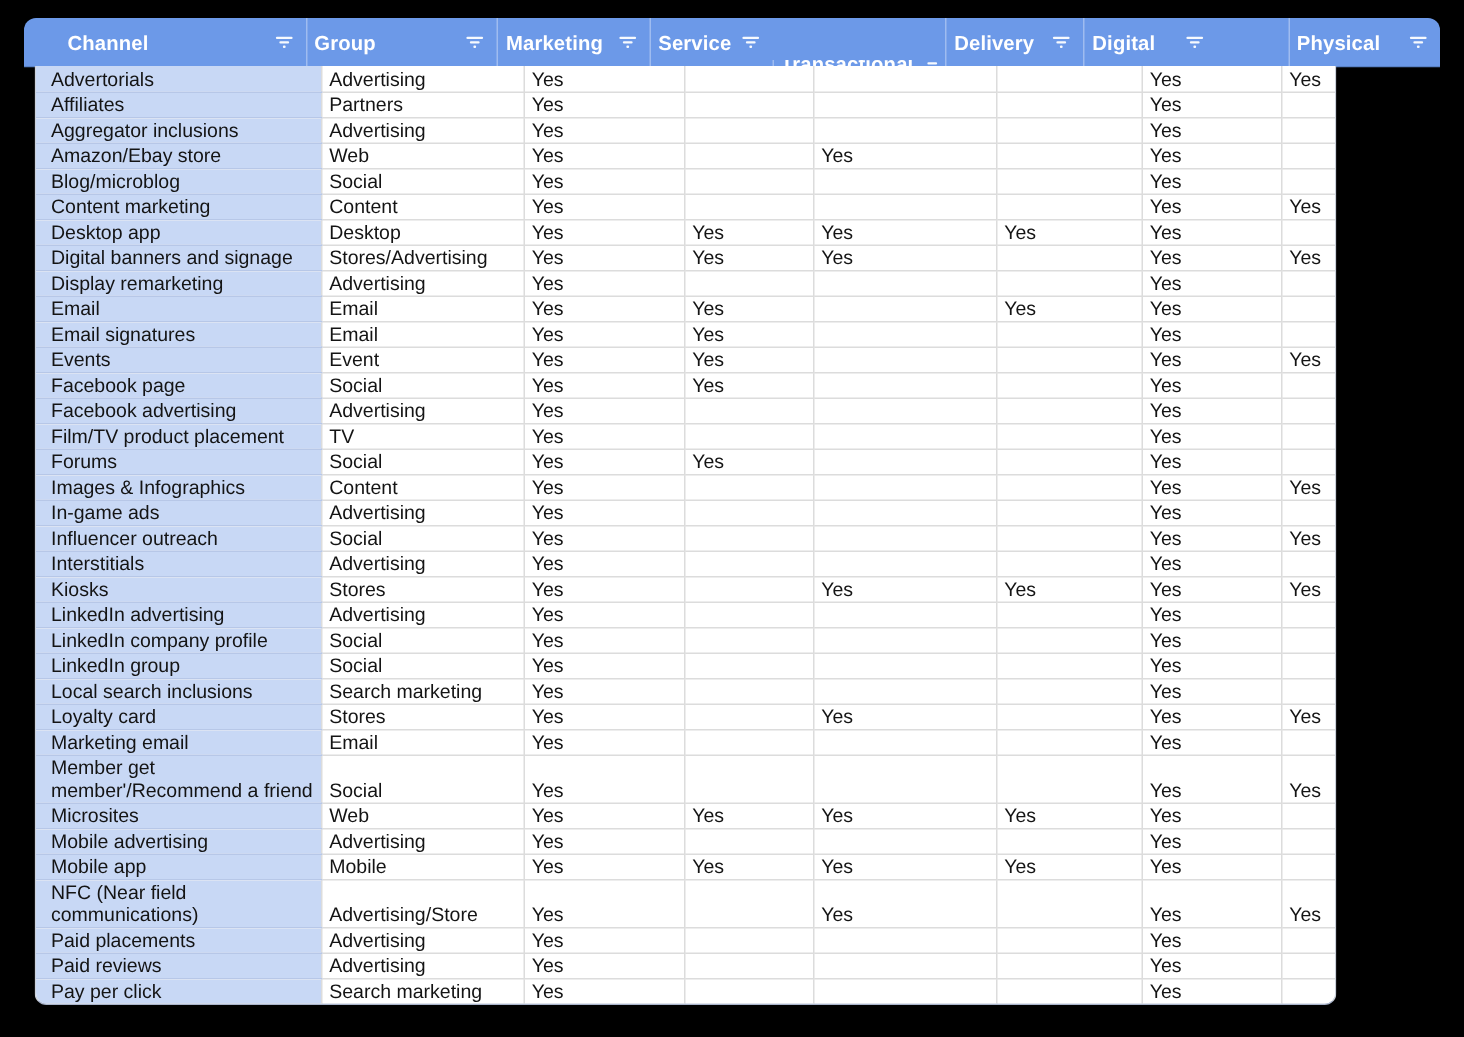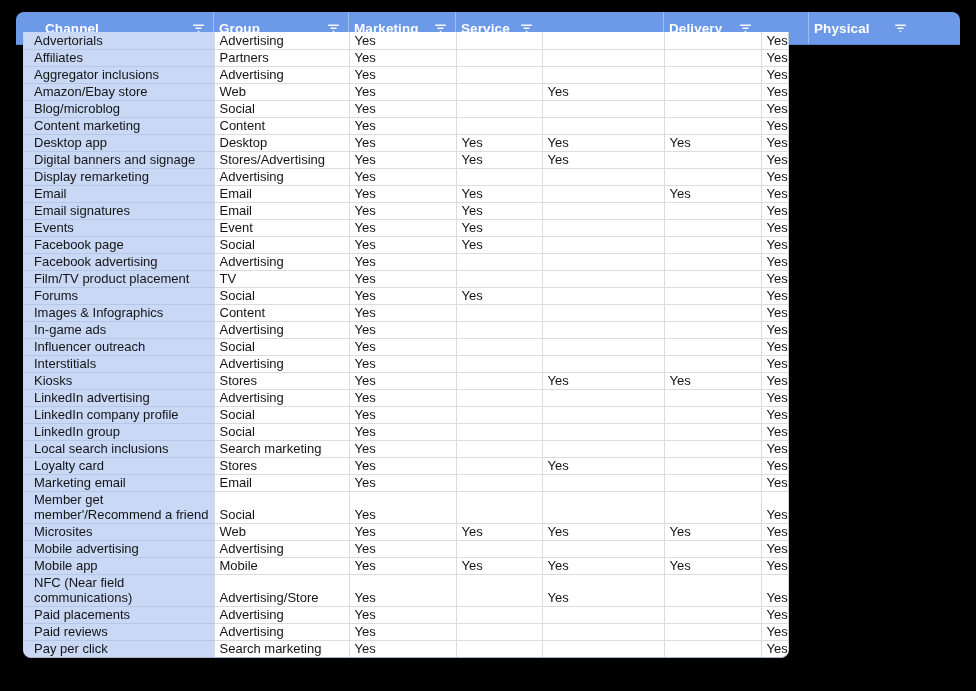--- a/index.html
+++ b/index.html
@@ -31,21 +31,21 @@
   .hlabel{
     color:var(--header-text,#fff);
     font-size:13.5px;font-weight:bold;
     letter-spacing:.1px;
   }
   .ficon{display:inline-flex;flex:0 0 auto;margin-left:6px;cursor:pointer;}
   .ficon svg rect{fill:rgba(255,255,255,.95);}
 
   
   .body-wrap{
-    position:absolute;left:23px;top:32px;width:766px;
+    position:absolute;left:23px;top:44px;width:868px;
     background:var(--cell-bg,#fff);
     border-radius:0 0 8px 8px;
     overflow:hidden;
     box-sizing:border-box;
     border-left:1px solid #CBD1DB;
     border-right:1px solid #CBD1DB;
     border-bottom:1px solid #A9B4CB;
   }
   table{border-collapse:collapse;table-layout:fixed;width:930px;}
   td{
@@ -119,20 +119,30 @@
         <span class="ficon">
           <svg viewBox="0 0 14 12" width="13" height="12" aria-hidden="true">
             <rect x="1" y="2.2" width="12" height="1.7" rx="0.8"></rect>
             <rect x="3.5" y="5.4" width="7" height="1.7" rx="0.8"></rect>
             <rect x="6" y="8.6" width="2" height="1.7" rx="0.8"></rect>
           </svg>
         </span>
       </div>
       <div class="hcell" style="width: 97px; justify-content: space-between;">
         <span class="hlabel">Delivery</span>
+        <span class="ficon">
+          <svg viewBox="0 0 14 12" width="13" height="12" aria-hidden="true">
+            <rect x="1" y="2.2" width="12" height="1.7" rx="0.8"></rect>
+            <rect x="3.5" y="5.4" width="7" height="1.7" rx="0.8"></rect>
+            <rect x="6" y="8.6" width="2" height="1.7" rx="0.8"></rect>
+          </svg>
+        </span>
+      </div>
+      <div class="hcell" style="width: 93px;">
+        <span class="hlabel">Digital</span>
         <span class="ficon">
           <svg viewBox="0 0 14 12" width="13" height="12" aria-hidden="true">
             <rect x="1" y="2.2" width="12" height="1.7" rx="0.8"></rect>
             <rect x="3.5" y="5.4" width="7" height="1.7" rx="0.8"></rect>
             <rect x="6" y="8.6" width="2" height="1.7" rx="0.8"></rect>
           </svg>
         </span>
       </div>
       <div class="hcell" style="width: 107px; margin-left: 48px;">
         <span class="hlabel">Physical</span>

